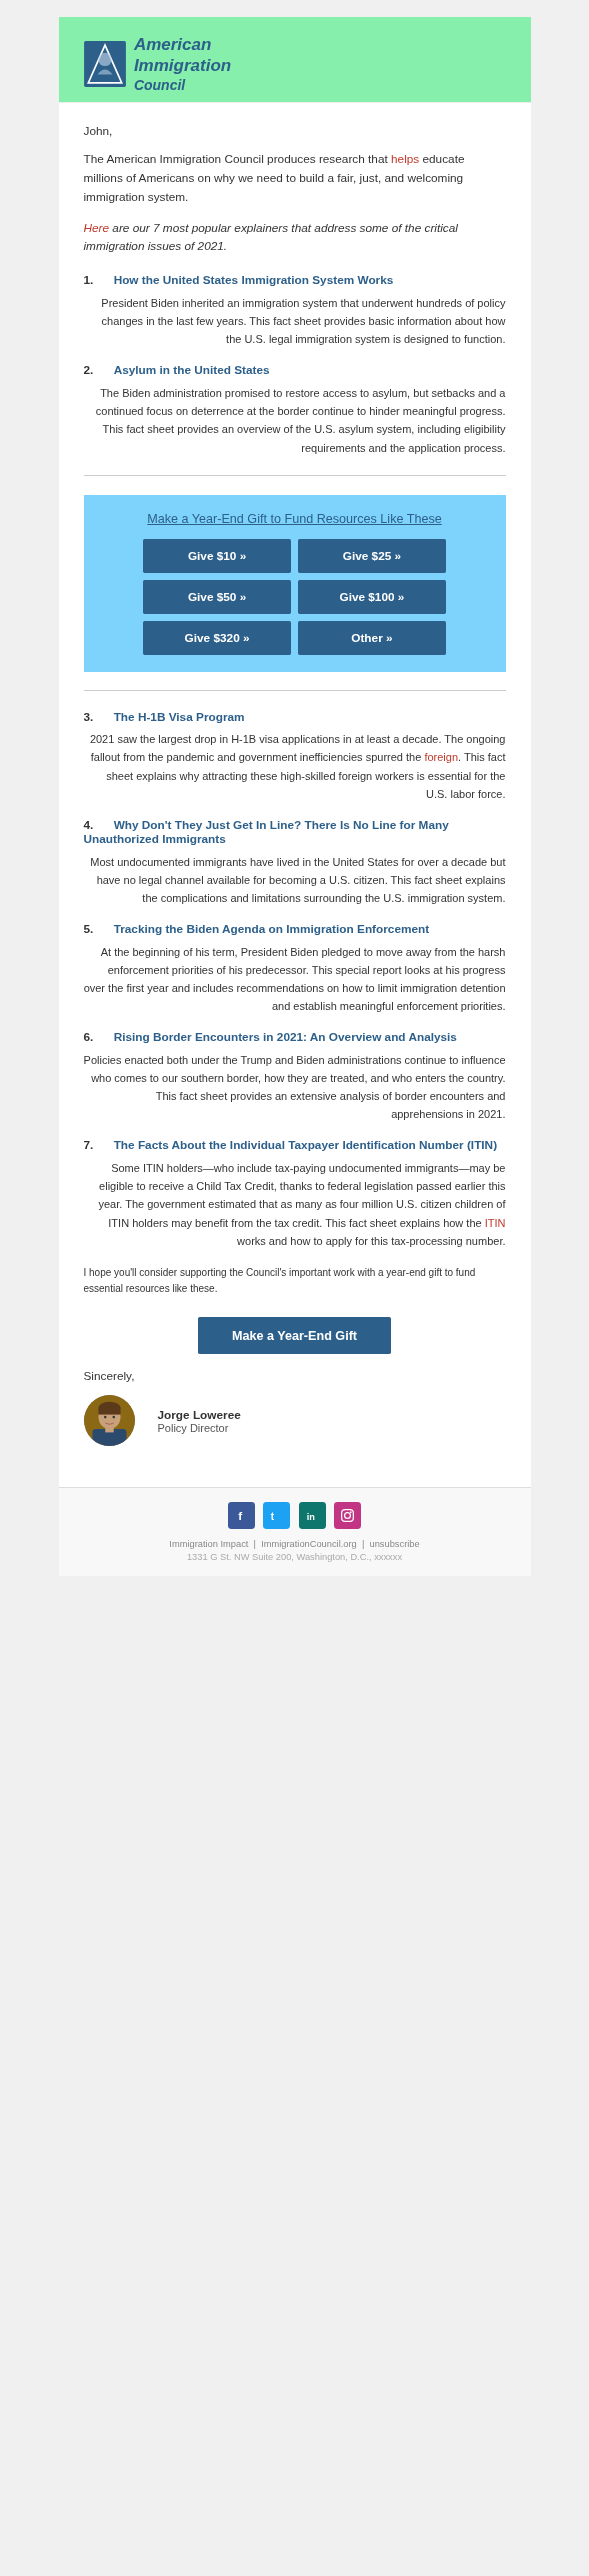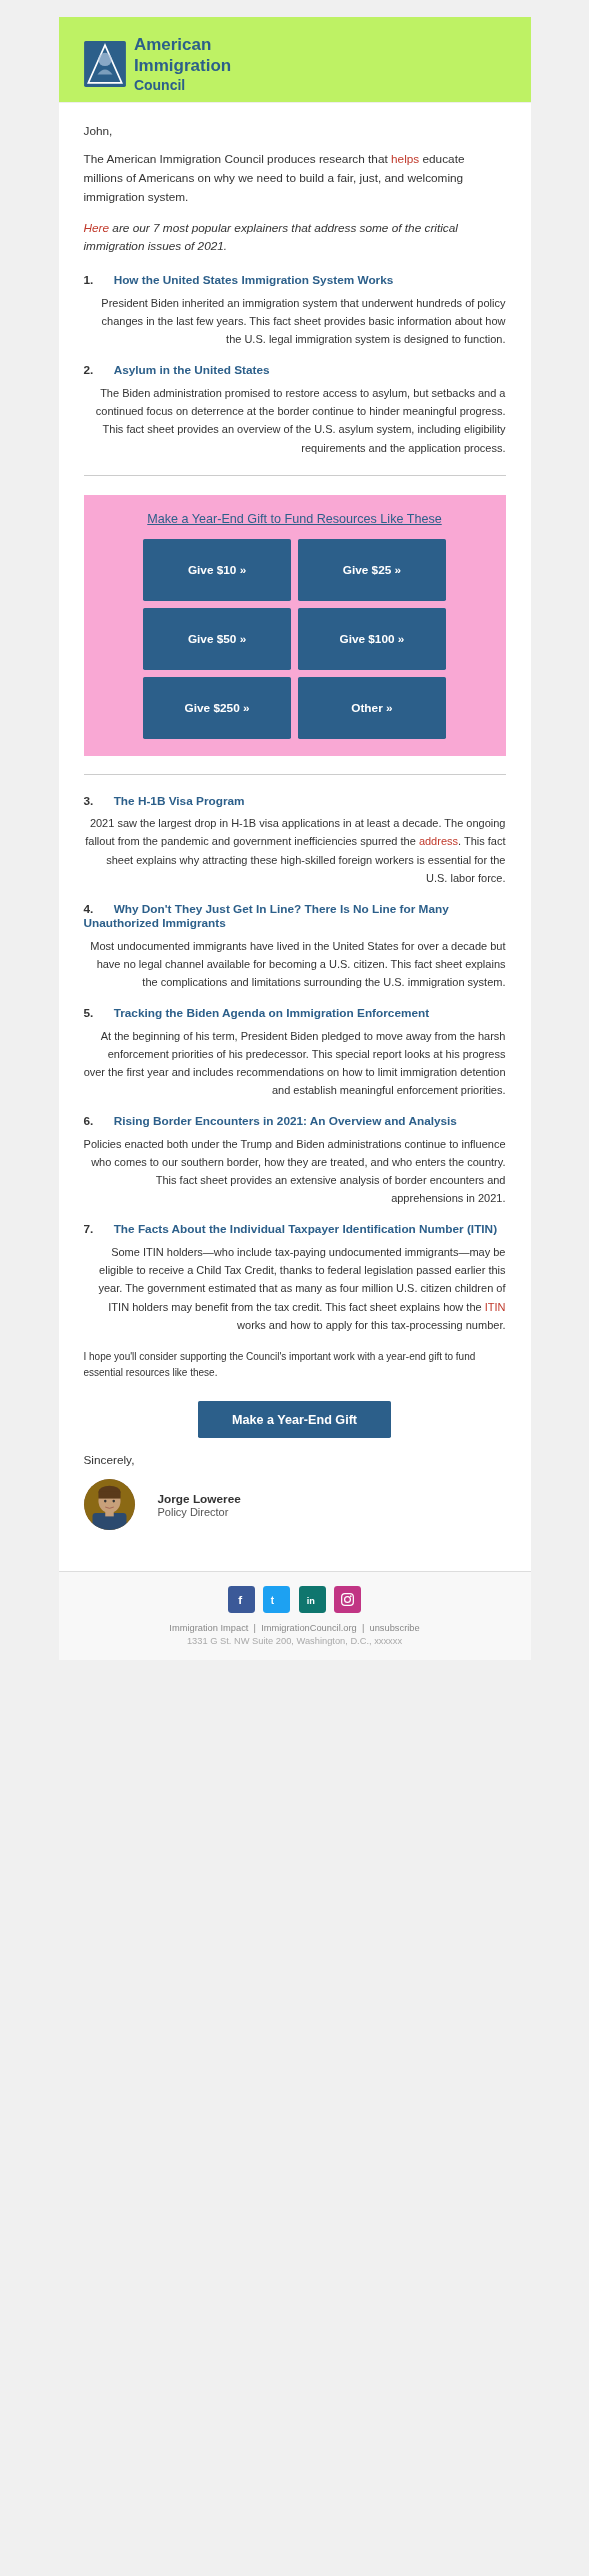--- a/index.html
+++ b/index.html
@@ -11,25 +11,26 @@
       display: flex;
       justify-content: center;
       padding: 17px 0;
     }
     .email-wrapper {
       background: #ffffff;
       width: 472px;
       padding: 0;
     }
     .header {
-      background: #bef264;
+      background: #86efac;
       padding: 17px 25px 8.4px 25px;
       display: flex;
       align-items: flex-start;
       border-bottom: 0.8px solid #eee;
+      font-style: italic;
     }
     .logo-container {
       display: flex;
       align-items: center;
       gap: 8.4px;
     }
     .logo-icon {
       width: 42px;
       height: 46px;
     }
@@ -69,21 +70,21 @@
       line-height: 1.65;
       color: #333;
       text-align: right;
     }
     .divider {
       border: none;
       border-top: 0.8px solid #ccc;
       margin: 18.5px 0;
     }
     .donation-box {
-      background: #f9a8d4;
+      background: #7dd3fc;
       padding: 17px 25px;
       text-align: center;
     }
     .donation-title {
       font-size: 12.6px;
       color: #2c5f8a;
       text-decoration: underline;
       margin-bottom: 13.5px;
       display: block;
     }
@@ -91,21 +92,21 @@
       display: grid;
       grid-template-columns: 1fr 1fr;
       gap: 6.7px;
       max-width: 303px;
       margin: 0 auto;
     }
     .donate-btn {
       background: #2c5f8a;
       color: #ffffff;
       border: none;
-      padding: 24px 17px;
+      padding: 10px 17px;
       font-size: 11.8px;
       font-weight: bold;
       cursor: pointer;
       border-radius: 1.7px;
       text-align: center;
     }
     .cta-section {
       text-align: center;
       margin: 20px 0 15px 0;
     }
@@ -246,33 +247,33 @@
     </div>
 
     <hr class="divider">
     <div class="donation-box">
       <a href="#" class="donation-title">Make a Year-End Gift to Fund Resources Like These</a>
       <div class="donation-grid">
         <button class="donate-btn">Give $10 »</button>
         <button class="donate-btn">Give $25 »</button>
         <button class="donate-btn">Give $50 »</button>
         <button class="donate-btn">Give $100 »</button>
-        <button class="donate-btn">Give $250 »</button>
+        <button class="donate-btn">Give $320 »</button>
         <button class="donate-btn">Other »</button>
       </div>
     </div>
     <hr class="divider">
 
     <div class="item-section">
       <p class="item-number-title">
         <span>3.</span>
         <a href="#">The H-1B Visa Program</a>
       </p>
       <p class="item-text">
-        2021 saw the largest drop in H-1B visa applications in at least a decade. The ongoing fallout from the pandemic and government inefficiencies spurred the <span class="highlight-text">address</span>. This fact sheet explains why attracting these high-skilled foreign workers is essential for the U.S. labor force.
+        2021 saw the largest drop in H-1B visa applications in at least a decade. The ongoing fallout from the pandemic and government inefficiencies spurred the <span class="highlight-text">foreign</span>. This fact sheet explains why attracting these high-skilled foreign workers is essential for the U.S. labor force.
       </p>
     </div>
 
     <div class="item-section">
       <p class="item-number-title">
         <span>4.</span>
         <a href="#">Why Don't They Just Get In Line? There Is No Line for Many Unauthorized Immigrants</a>
       </p>
       <p class="item-text">Most undocumented immigrants have lived in the United States for over a decade but have no legal channel available for becoming a U.S. citizen. This fact sheet explains the complications and limitations surrounding the U.S. immigration system.</p>
     </div>

